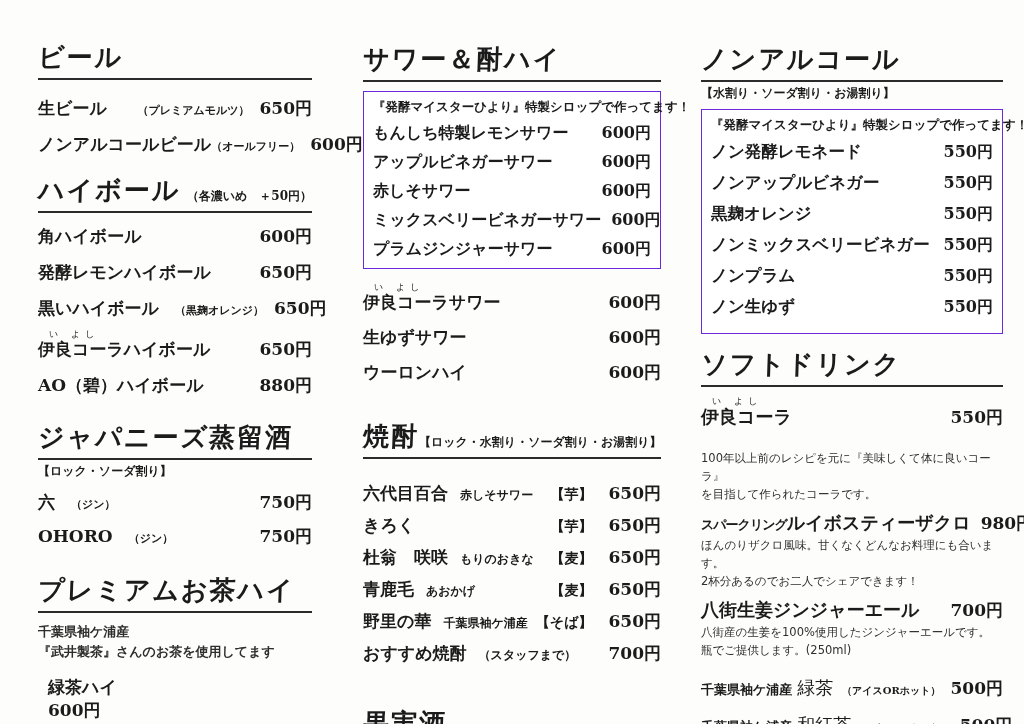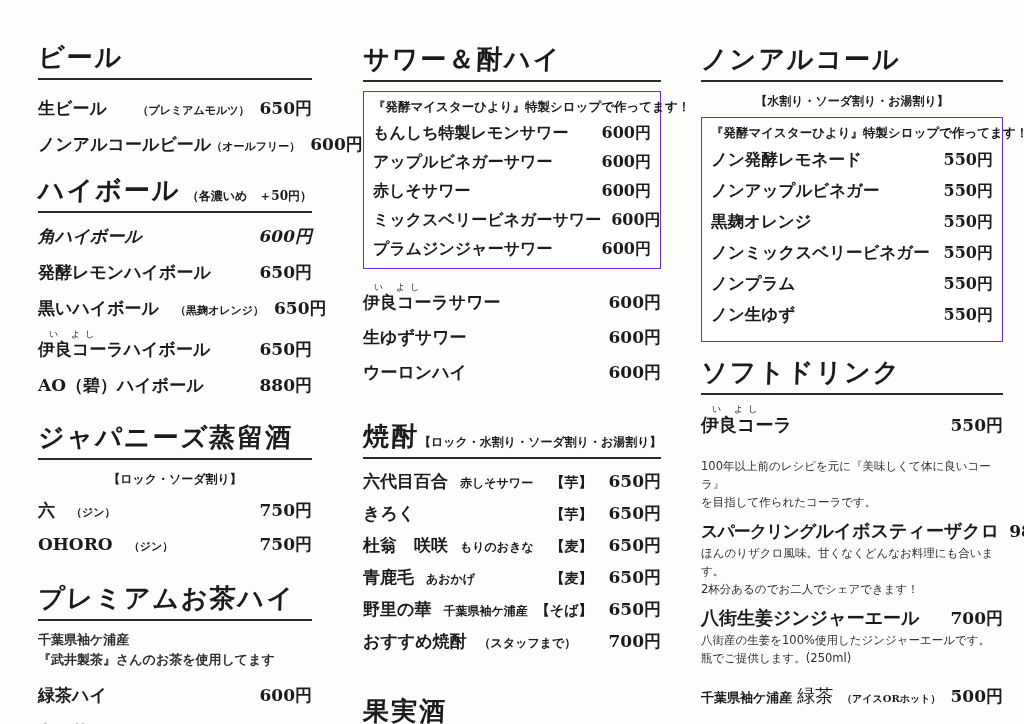--- a/index.html
+++ b/index.html
@@ -7,21 +7,21 @@
   body { font-family:"DejaVu Serif","Liberation Serif",serif; color:#1b1b1b; position:relative; overflow:hidden; }
   .page { position:absolute; inset:0; background:#fdfdfc; }
   .col { position:absolute; top:0; }
   #col1 { left:38px;  width:274px; padding-top:40px; }
   #col2 { left:363px; width:298px; padding-top:42px; }
   #col3 { left:701px; width:302px; padding-top:42px; }
 
   .head { display:flex; align-items:flex-end; justify-content:space-between; border-bottom:2px solid #2b2b2b; padding-bottom:3px; }
   .head-title { font-family:"DejaVu Sans","Liberation Sans",sans-serif; font-weight:bold; font-size:26px; letter-spacing:2px; white-space:nowrap; transform:skewX(-2deg); }
   .head-note { font-size:12px; font-weight:bold; white-space:nowrap; padding-bottom:3px; }
-  .head-note-below { text-align:center; font-size:12px; font-weight:bold; margin-top:11px; }
+  .head-note-below { text-align:left; font-size:12px; font-weight:bold; margin-top:3px; }
 
   .row { display:flex; align-items:baseline; font-weight:bold; font-size:17px; }
   .row .name { white-space:nowrap; }
   .row .note { font-size:11px; font-weight:bold; white-space:nowrap; }
   .row .note.nleft { margin-left:16px; }
   .row .note:empty { display:none; }
   .sp { flex:1; }
   .price { font-size:17px; font-weight:bold; white-space:nowrap; margin-left:10px; }
 
   .furi-wrap { position:relative; display:inline-block; }
@@ -36,49 +36,49 @@
   .srow { display:flex; align-items:baseline; margin-bottom:9px; }
   .srow .sname { font-weight:bold; font-size:17px; white-space:nowrap; }
   .srow .sread { font-size:12px; font-weight:bold; margin-left:12px; white-space:nowrap; }
   .srow .sread:empty { display:none; }
   .srow .stag { font-size:14px; font-weight:bold; white-space:nowrap; margin-right:6px; }
 
   .desc { font-family:"DejaVu Sans","Liberation Sans",sans-serif; font-size:11.5px; color:#2e2e2e; line-height:1.55; white-space:pre-line; }
 
   .drow { display:flex; align-items:baseline; }
   .dname { font-weight:bold; font-size:18px; white-space:nowrap; }
-  .dname-small { font-weight:bold; font-size:17px; letter-spacing:-1px; white-space:nowrap; }
+  .dname-small { font-weight:bold; font-size:13px; letter-spacing:-1px; white-space:nowrap; }
   .dname-small:empty { display:none; }
   .dprice { font-size:17px; font-weight:bold; margin-left:10px; white-space:nowrap; }
 
   .trow { display:flex; align-items:baseline; margin-bottom:13px; }
   .tprefix { font-size:13px; font-weight:bold; white-space:nowrap; margin-right:5px; }
   .tprefix:empty { display:none; }
   .tname { font-size:18px; font-weight:normal; white-space:nowrap; }
   .tnote { font-size:10px; font-weight:bold; white-space:nowrap; }
   .tnote:empty { display:none; }
 
   
   #col1 .r-beer1 { margin-top:17px; }
   #col1 .r-beer2 { margin-top:13px; }
   #col1 .h-high  { margin-top:17px; }
-  #col1 .r-hb    { margin-top:12px;font-style:italic; }
+  #col1 .r-hb    { margin-top:12px; }
   #col1 .r-hb2   { margin-top:13px; }
   #col1 .r-hbf   { margin-top:18px; }
   #col1 .h-spirits { margin-top:23px; }
   #col1 .r-sp    { margin-top:11px; }
   #col1 .h-teahai { margin-top:25px; }
   #col1 .d-teahai { margin-top:9px; font-size:13px; font-weight:bold; font-family:"DejaVu Serif","Liberation Serif",serif; }
-  #col1 .r-tea   { margin-top:14px; }
+  #col1 .r-tea   { margin-top:14px;flex-direction:column; }
 
   #col2 .box { margin-top:9px; }
   #col2 .r-sour1 { margin-top:22px; }
   #col2 .r-sour  { margin-top:12px; }
   #col2 .h-shochu { margin-top:35px; }
-  #col2 .srows { margin-top:11px; }
+  #col2 .srows { margin-top:23px; }
   #col2 .h-fruit { margin-top:41px; }
 
   #col3 .box { margin-top:7px; }
   #col3 .box .row { font-size:16.5px; margin-bottom:9px; }
   #col3 .h-soft { margin-top:13px; }
   #col3 .r-cola { margin-top:18px; }
   #col3 .d1 { margin-top:21px; }
   #col3 .r-spk { margin-top:8px; }
   #col3 .d2 { margin-top:2px; }
   #col3 .r-gin { margin-top:7px; }

